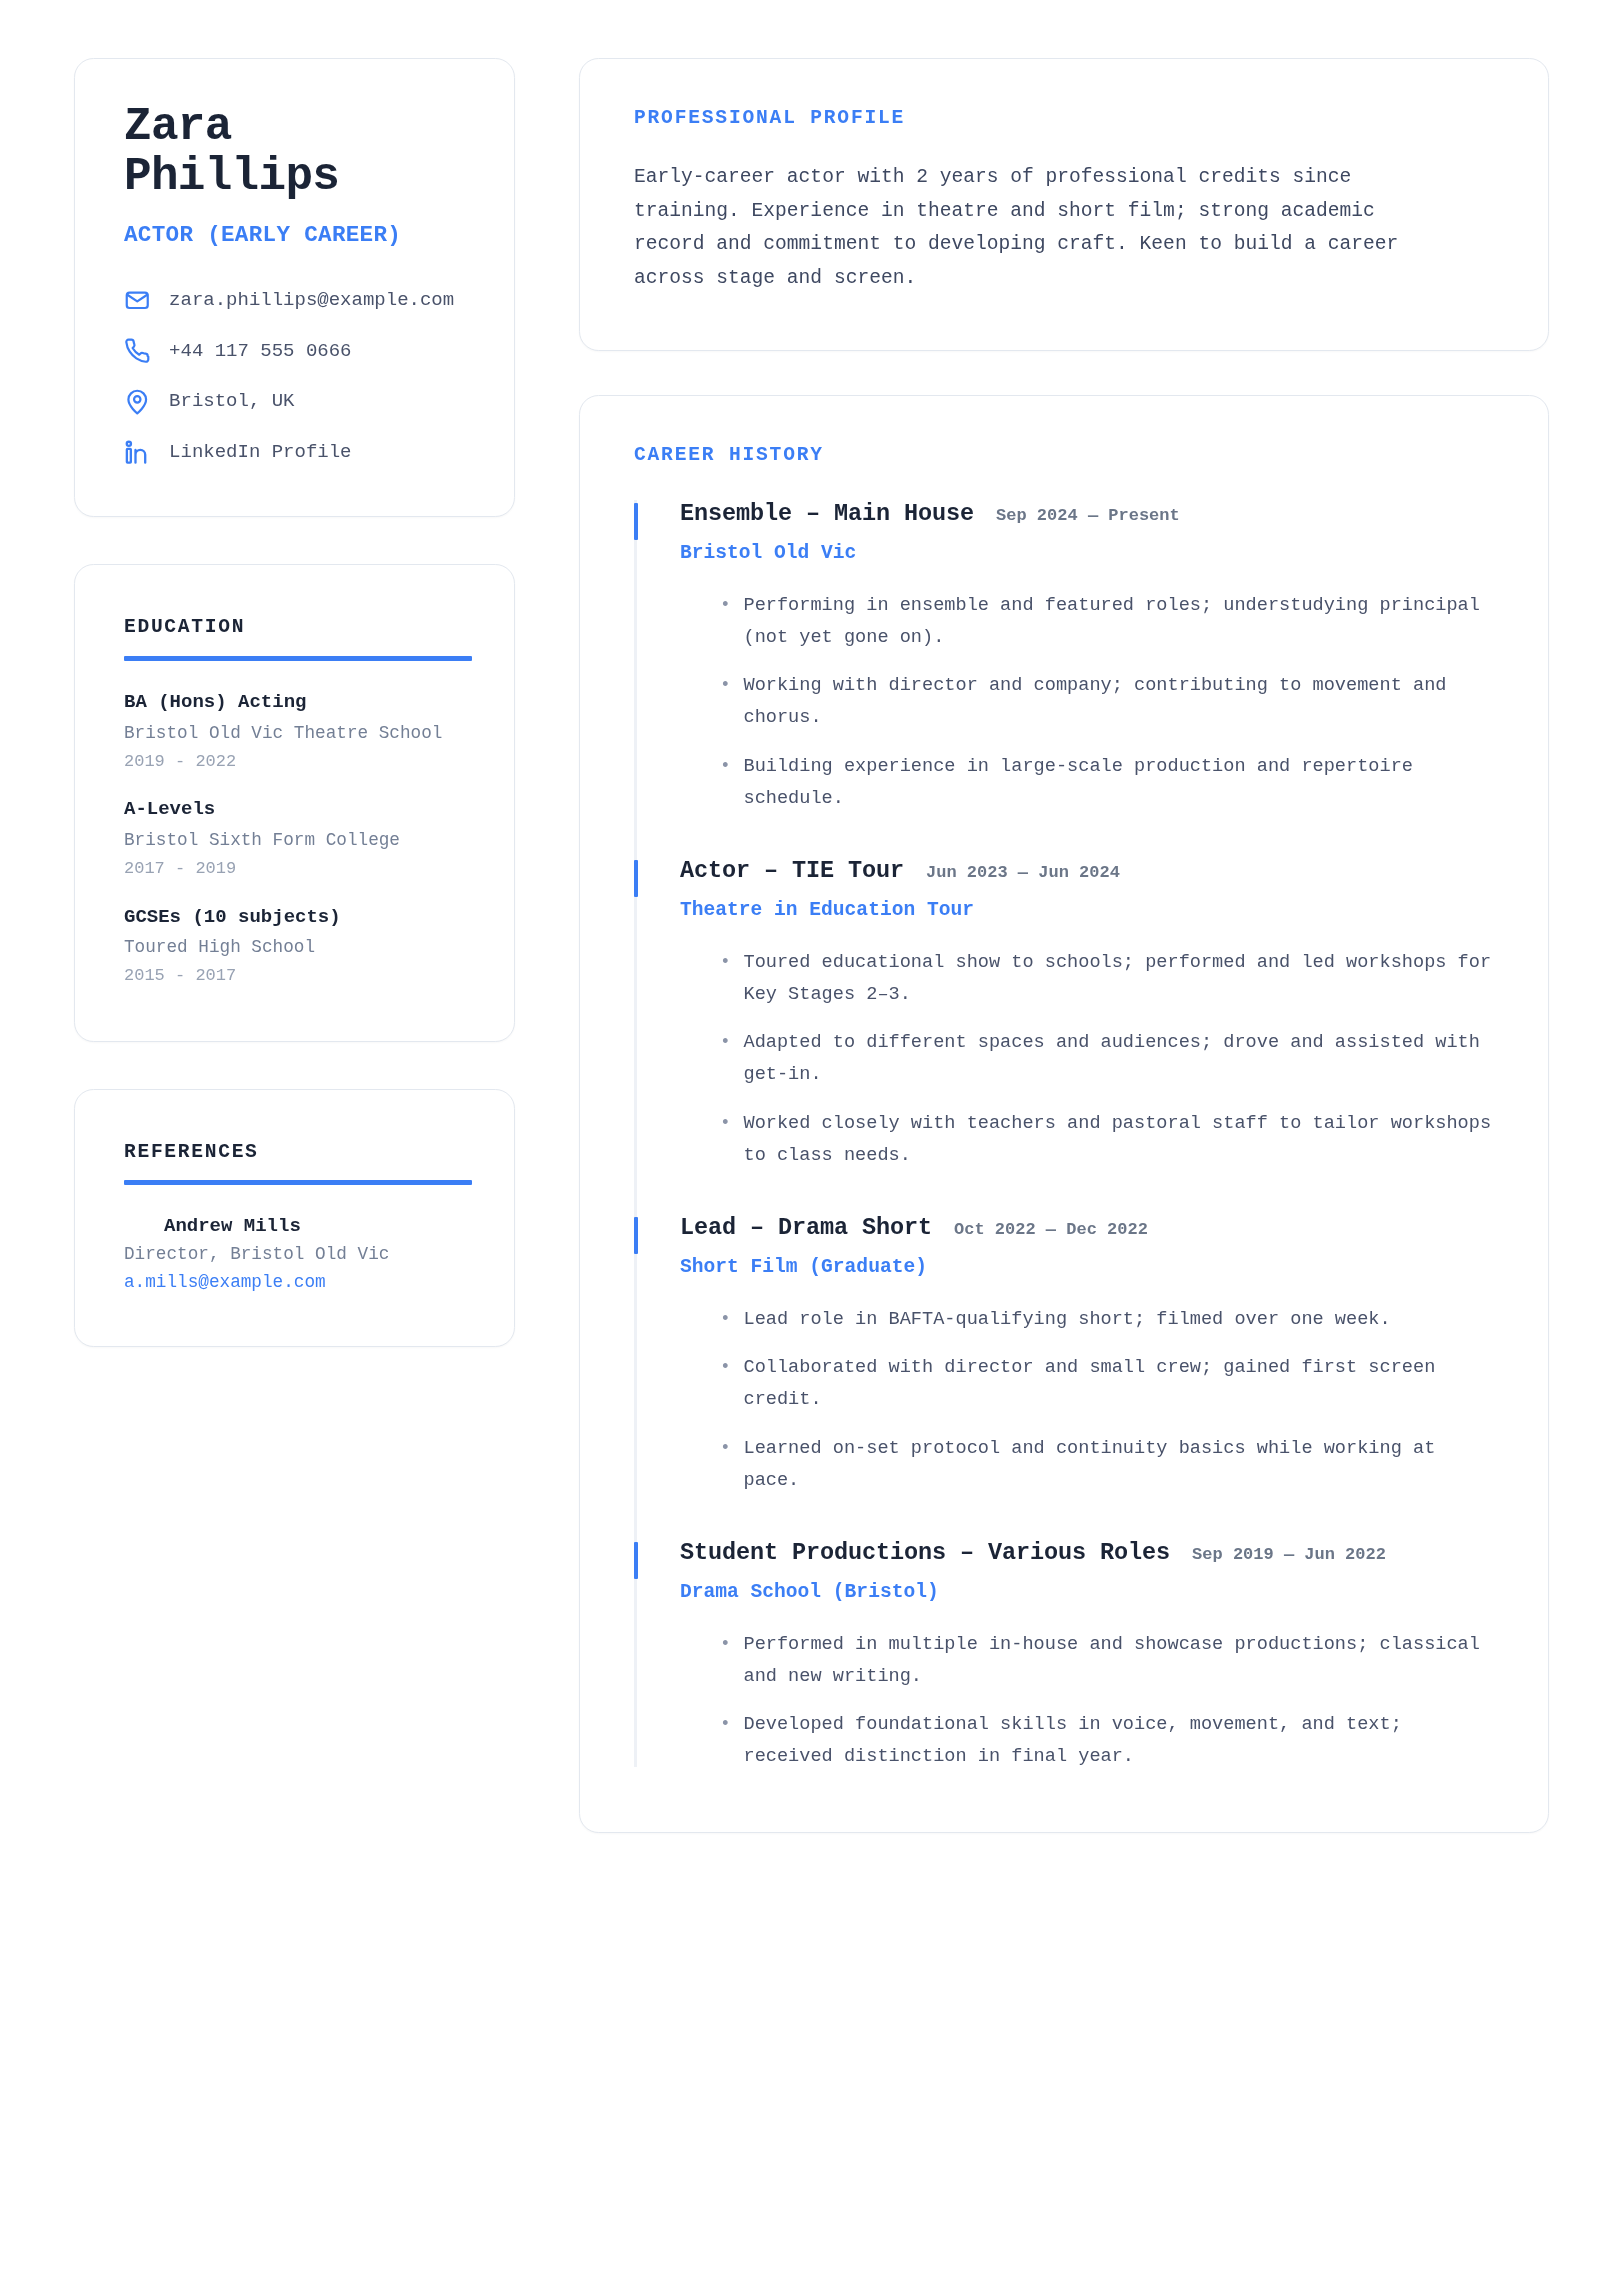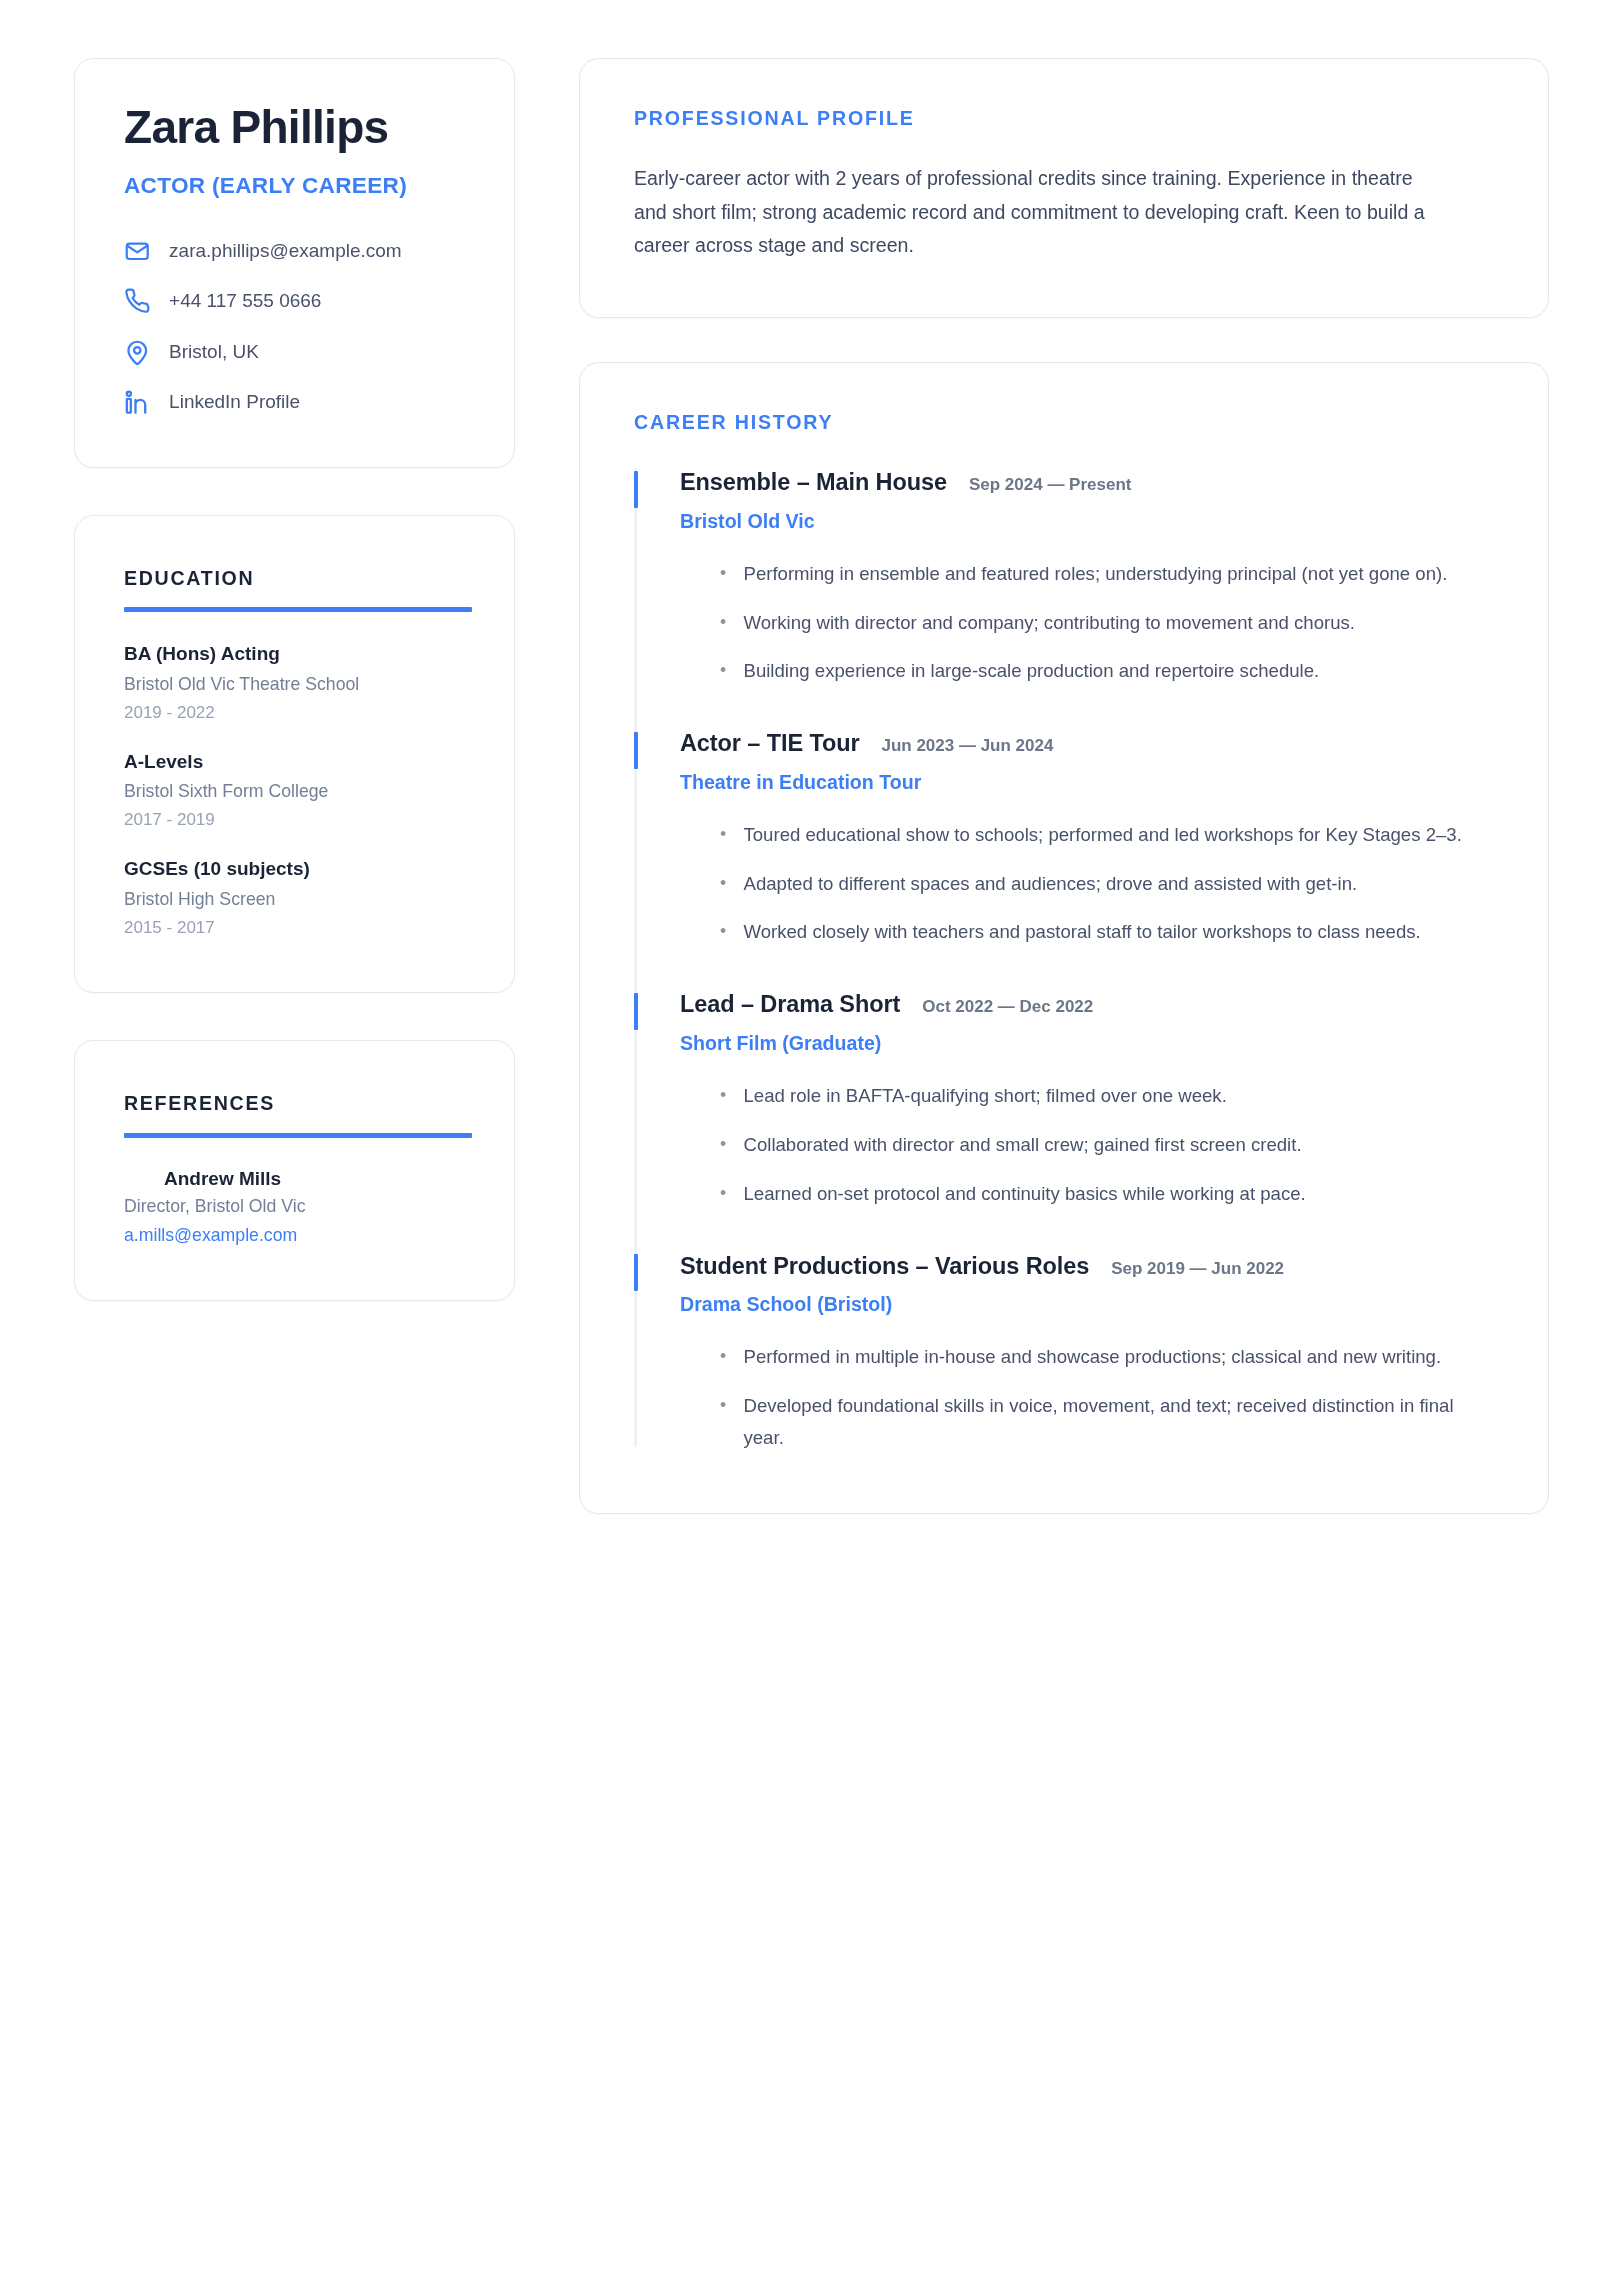--- a/index.html
+++ b/index.html
@@ -22,20 +22,21 @@
   }
 
   .col-left  { width: 441px; flex: 0 0 441px; display: flex; flex-direction: column; gap: 47px; }
   .col-right { flex: 1 1 auto; display: flex; flex-direction: column; gap: 44px; }
 
   .card {
     background: #ffffff;
     border: 1.5px solid #e3e8ef;
     border-radius: 19.6px;
     box-shadow: 0 1px 2px rgba(16,24,40,.03);
+    font-family: Liberation Mono, monospace;
   }
 
   
   .card-identity { padding: 44px 49px 51px 49px; }
   .name {
     font-size: 46px;
     font-weight: 700;
     letter-spacing: -0.7px;
     color: #1b2436;
     line-height: 1.08;
@@ -267,21 +268,21 @@
         </div>
 
         <div>
           <div class="edu-deg">A-Levels</div>
           <div class="edu-inst">Bristol Sixth Form College</div>
           <div class="edu-years">2017 - 2019</div>
         </div>
 
         <div>
           <div class="edu-deg">GCSEs (10 subjects)</div>
-          <div class="edu-inst">Bristol High Screen</div>
+          <div class="edu-inst">Toured High School</div>
           <div class="edu-years">2015 - 2017</div>
         </div>
 
       </div>
     </div>
 
     <div class="card card-section">
       <div class="sec-head">REFERENCES</div>
       <div class="rule"></div>
       <div class="ref-list">

